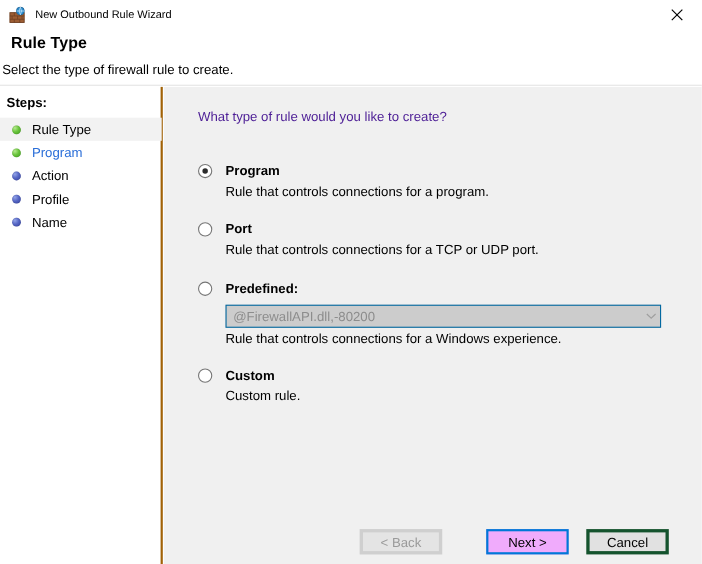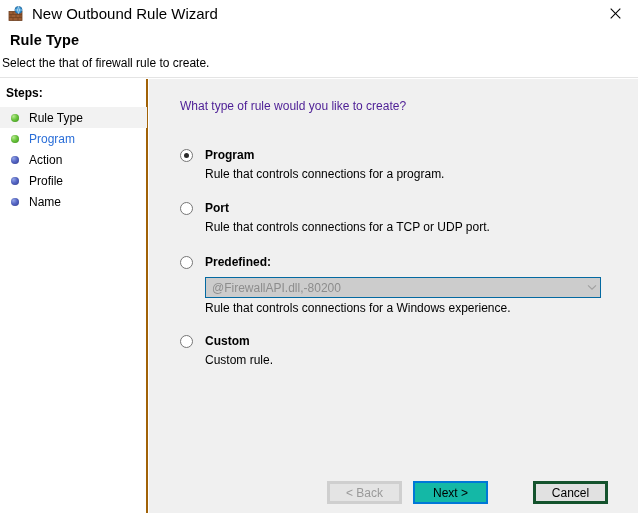--- a/index.html
+++ b/index.html
@@ -27,21 +27,21 @@
     align-items: center;
   }
   .titlebar-icon {
     width: 16px; height: 16px;
     margin-left: 8px;
     position: relative;
     flex: 0 0 auto;
   }
   .titlebar-title {
     margin-left: 8px;
-    font-size: 15px;
+    font-size: 10px;
     color: #000000;
     line-height: 16px;
   }
   .close-btn {
     position: absolute;
     right: 0; top: 0;
     width: 45px; height: 27px;
     display: flex;
     align-items: center;
     justify-content: center;
@@ -251,22 +251,22 @@
     cursor: default;
     padding: 0;
   }
   .btn-back {
     right: 236px;
     color: #9a9a9a;
     border-color: #cfcfcf;
     background: #e4e4e4;
   }
   .btn-next {
-    right: 150px;
-    background: #14b8a6;
+    right: 121px;
+    background: #f0abfc;
     border: 2px solid #0078d7;
   }
   .btn-cancel {
     right: 30px;
   }
 </style>
 </head>
 <body>
 
 <div class="titlebar">
@@ -292,21 +292,21 @@
   <div class="close-btn">
     <svg width="11" height="11" viewBox="0 0 11 11">
       <line x1="0.7" y1="0.7" x2="10.3" y2="10.3" stroke="#000000" stroke-width="1.05"></line>
       <line x1="10.3" y1="0.7" x2="0.7" y2="10.3" stroke="#000000" stroke-width="1.05"></line>
     </svg>
   </div>
 </div>
 
 <div class="header">
   <div class="header-title">Rule Type</div>
-  <div class="header-sub">Select the that of firewall rule to create.</div>
+  <div class="header-sub">Select the type of firewall rule to create.</div>
 </div>
 
 <div class="sidebar">
   <div class="steps-label">Steps:</div>
   <div class="steps-list">
 
     <div class="step-item current">
       <span class="step-bullet green"></span>
       <span class="step-text">Rule Type</span>
     </div>

